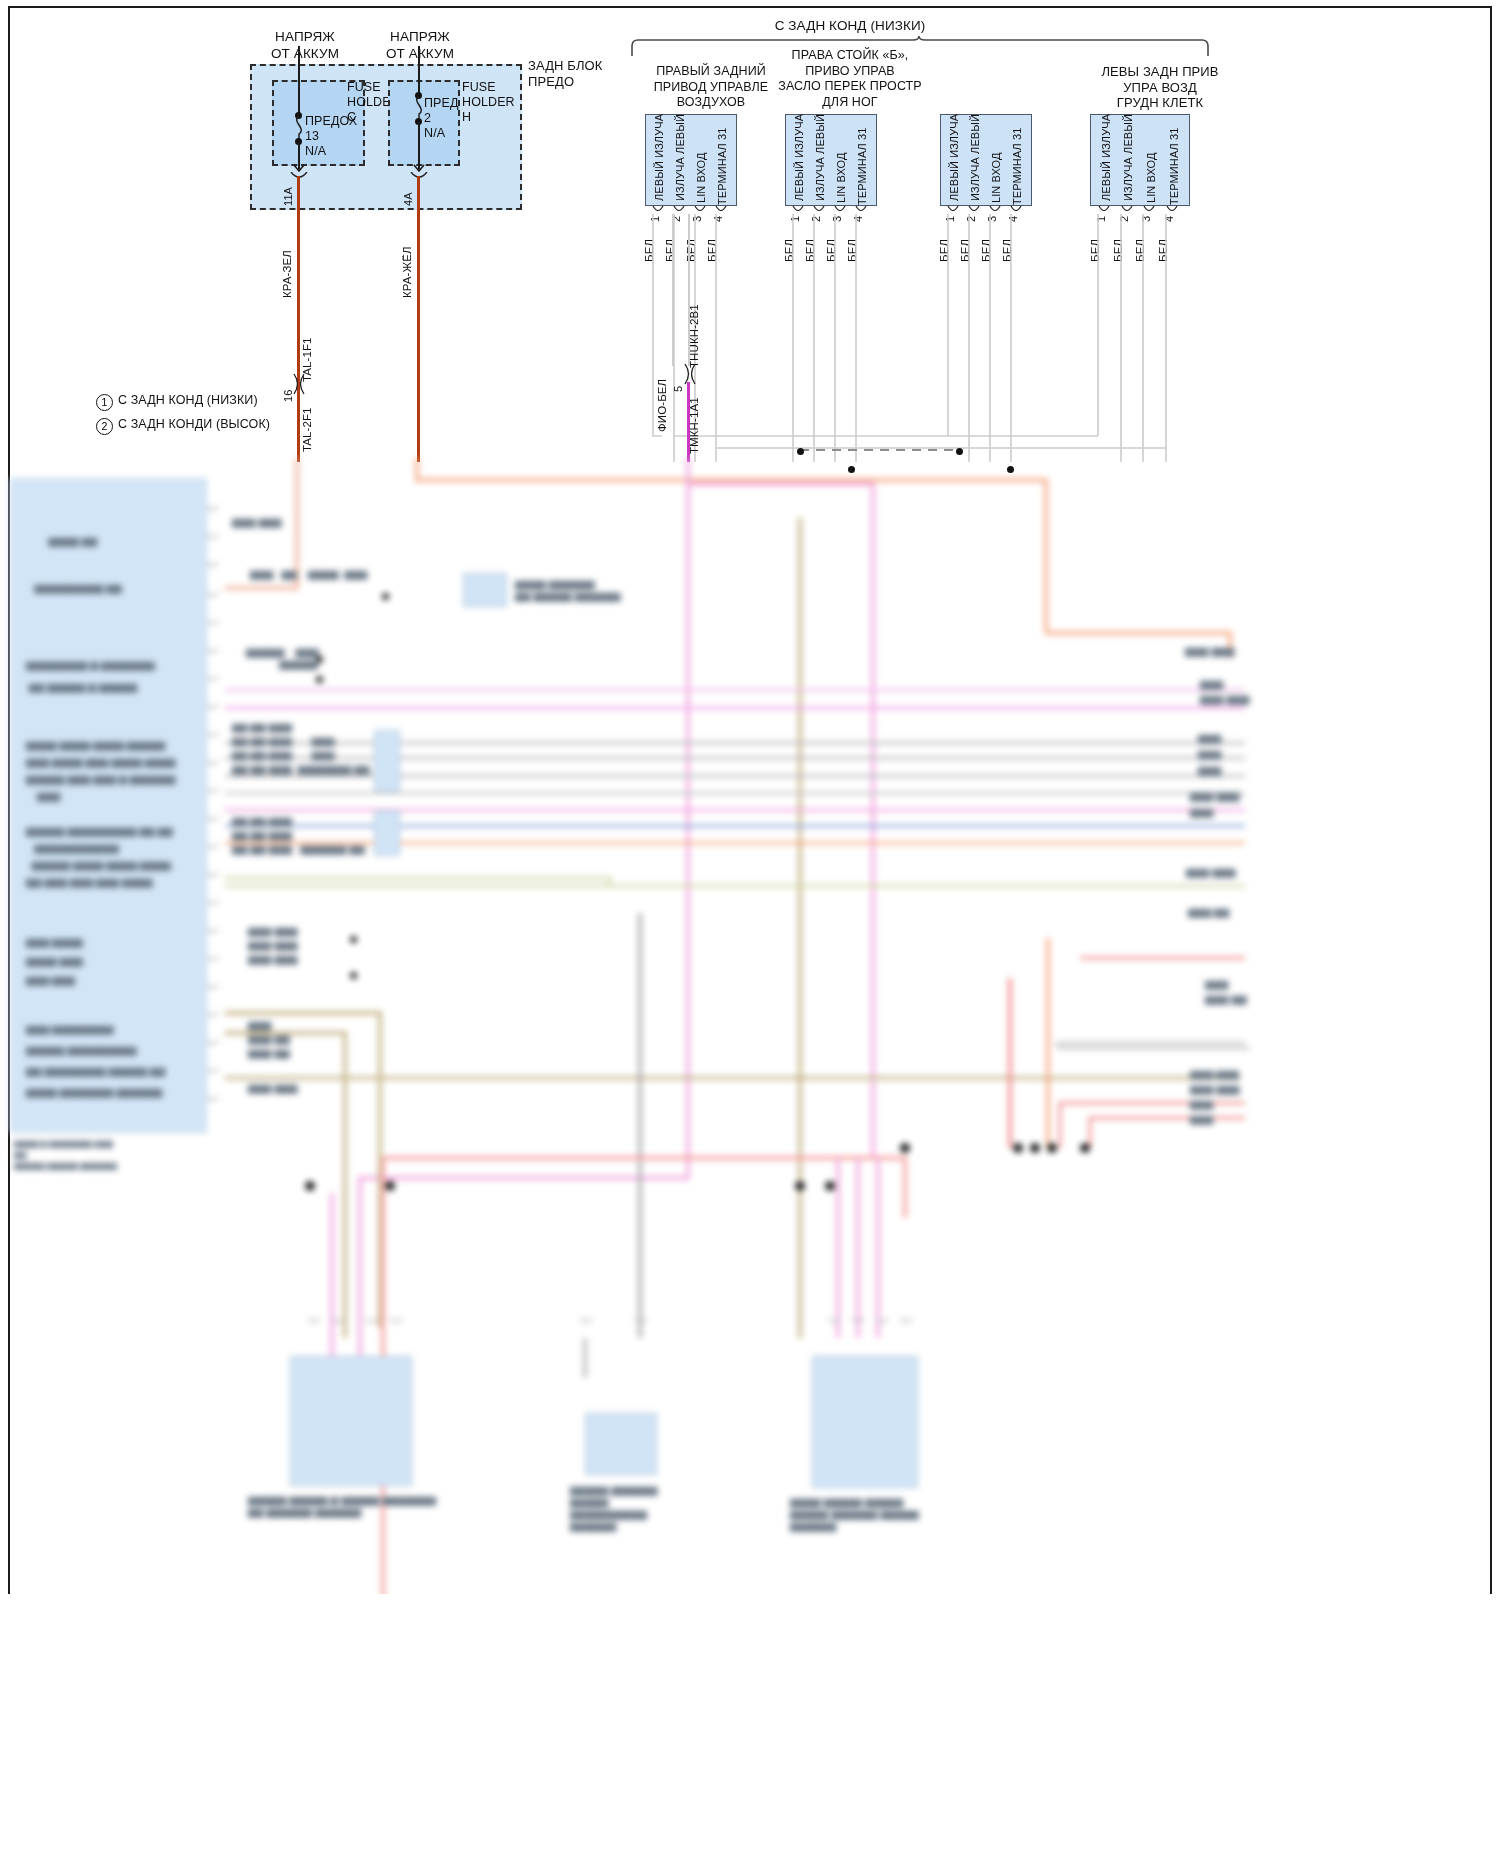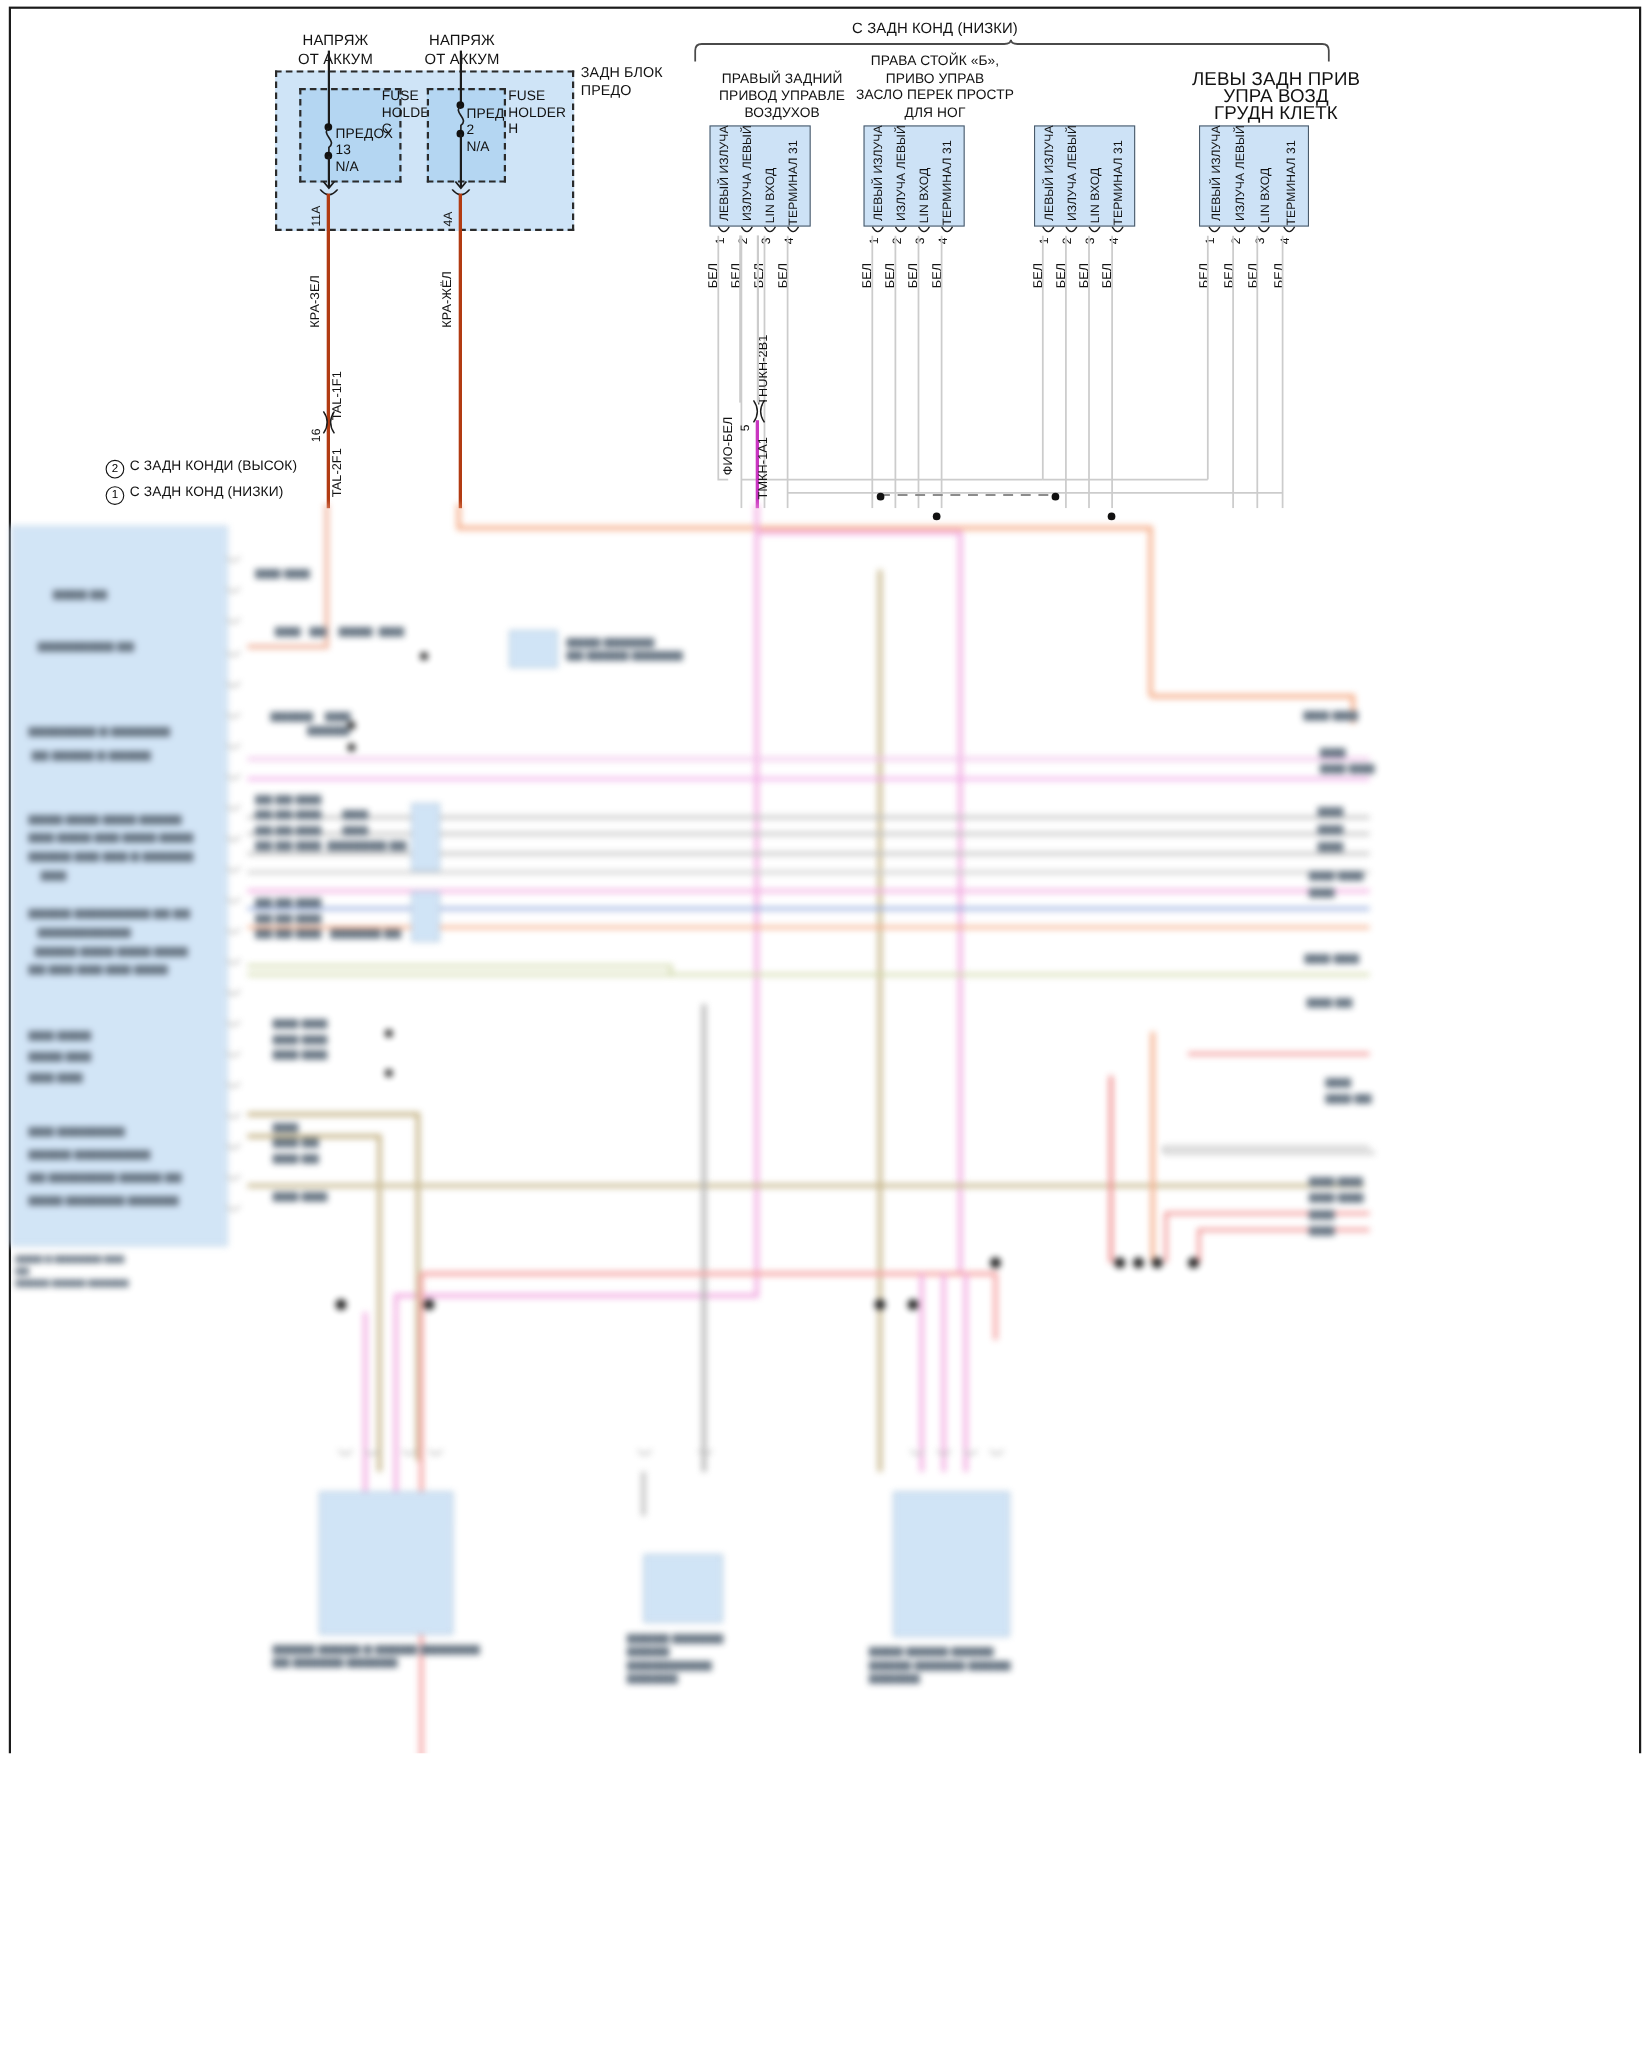--- a/index.html
+++ b/index.html
@@ -128,21 +128,21 @@
     <div class="abs txt vert sm" style="left:280px;top:228px;height:70px;">КРА-ЗЕЛ</div>
     <div class="abs txt vert sm" style="left:400px;top:228px;height:70px;">КРА-ЖЁЛ</div>
 
     <svg class="abs" style="left:288px;top:372px;width:22px;height:24px;" viewBox="0 0 22 24">
       <path d="M6,2 Q13,12 6,22 M16,2 Q9,12 16,22" fill="none" stroke="#1c1c1c" stroke-width="1.3"></path>
     </svg>
     <div class="abs txt vert num" style="left:281px;top:378px;height:24px;">16</div>
     <div class="abs txt vert sm" style="left:300px;top:318px;height:64px;">TAL-1F1</div>
     <div class="abs txt vert sm" style="left:300px;top:388px;height:64px;">TAL-2F1</div>
 
-    <div class="abs" style="left:96px;top:390px;margin-top:48px;">
+    <div class="abs" style="left:96px;top:390px;">
       <span class="circnum">1</span><span class="txt" style="font-size:12.5px;">С ЗАДН КОНД (НИЗКИ)</span>
     </div>
     <div class="abs" style="left:96px;top:414px;">
       <span class="circnum">2</span><span class="txt" style="font-size:12.5px;">С ЗАДН КОНДИ (ВЫСОК)</span>
     </div>
 
     <div class="abs txt ctr" style="left:620px;top:64px;width:182px;font-size:12.5px;line-height:15.5px;">ПРАВЫЙ ЗАДНИЙ
 ПРИВОД УПРАВЛЕ
 ВОЗДУХОВ</div>
     <div class="abs module" style="left:645px;top:114px;width:92px;height:92px;">
@@ -202,21 +202,21 @@
       <div class="abs txt vert num" style="left:3px;top:0;height:16px;">1</div>
       <div class="abs txt vert num" style="left:24px;top:0;height:16px;">2</div>
       <div class="abs txt vert num" style="left:45px;top:0;height:16px;">3</div>
       <div class="abs txt vert num" style="left:66px;top:0;height:16px;">4</div>
     </div>
     <div class="abs txt vert sm" style="left:937px;top:228px;height:34px;">БЕЛ</div>
     <div class="abs txt vert sm" style="left:958px;top:228px;height:34px;">БЕЛ</div>
     <div class="abs txt vert sm" style="left:979px;top:228px;height:34px;">БЕЛ</div>
     <div class="abs txt vert sm" style="left:1000px;top:228px;height:34px;">БЕЛ</div>
 
-    <div class="abs txt ctr" style="left:1060px;top:64px;width:200px;font-size:17px;line-height:15.5px;">ЛЕВЫ ЗАДН ПРИВ
+    <div class="abs txt ctr" style="left:1060px;top:64px;width:200px;font-size:13px;line-height:15.5px;">ЛЕВЫ ЗАДН ПРИВ
 УПРА ВОЗД
 ГРУДН КЛЕТК</div>
     <div class="abs module" style="left:1090px;top:114px;width:100px;height:92px;">
       <div class="abs txt vert" style="left:8px;top:6px;height:80px;font-size:11px;">ЛЕВЫЙ ИЗЛУЧА</div>
       <div class="abs txt vert" style="left:30px;top:6px;height:80px;font-size:11px;">ИЗЛУЧА ЛЕВЫЙ</div>
       <div class="abs txt vert" style="left:53px;top:32px;height:56px;font-size:11px;">LIN ВХОД</div>
       <div class="abs txt vert" style="left:76px;top:16px;height:74px;font-size:11px;">ТЕРМИНАЛ 31</div>
     </div>
     <div class="abs" style="left:1090px;top:206px;width:100px;height:18px;">
       <svg style="position:absolute;left:0;top:0;width:100px;height:12px;" viewBox="0 0 100 12">

